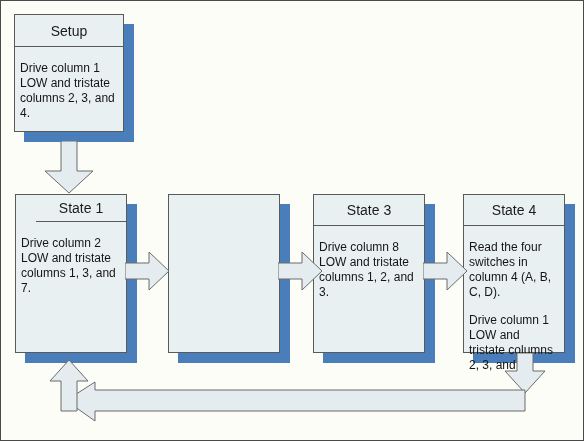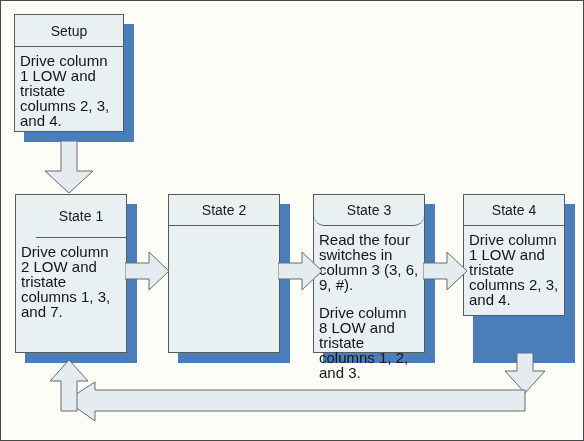--- a/index.html
+++ b/index.html
@@ -44,23 +44,24 @@
     font-size: 14px;
     color: #1b1b1b;
     line-height: 1;
     display: flex;
     align-items: center;
     justify-content: center;
   }
   .box-body {
     box-sizing: border-box;
     padding: 6px 5px 4px 5px;
-    font-size: 15px;
+    font-size: 12px;
     line-height: 15px;
     color: #151515;
+    margin-top: 8px;
   }
   .box-body p {
     margin: 0;
   }
   .box-body p + p {
     margin-top: 13px;
   }
 
   
   .arrow {
@@ -88,62 +89,61 @@
   </div>
 
   <div class="arrow" style="left:41px; top:140px;">
     <svg width="54" height="54" viewBox="0 0 54 54">
       <path d="M 19 0 L 35 0 L 35 30 L 51 30 L 27 52 L 3 30 L 19 30 Z"></path>
     </svg>
   </div>
 
   <div class="box-shadow" style="left:24px; top:203px; width:112px; height:159px;"></div>
   <div class="box" style="left:14px; top:193px; width:112px; height:159px;">
-    <div class="box-header" style="height:43px;margin-left:20px;">State 1</div>
+    <div class="box-header" style="height:27px;margin-left:20px;">State 1</div>
     <div class="box-body">
       <p>Drive column 2 LOW and tristate columns 1, 3, and 7.</p>
     </div>
   </div>
 
   <div class="arrow" style="left:124px; top:249px;">
     <svg width="46" height="42" viewBox="0 0 46 42">
       <path d="M 0 13 L 24 13 L 24 2 L 44 21 L 24 40 L 24 29 L 0 29 Z"></path>
     </svg>
   </div>
 
   <div class="box-shadow" style="left:177px; top:203px; width:112px; height:159px;"></div>
   <div class="box" style="left:167px; top:193px; width:112px; height:159px;">
-    <div class="box-header" style="height:31px;">State 2</div>
   </div>
 
   <div class="arrow" style="left:277px; top:249px;">
     <svg width="46" height="42" viewBox="0 0 46 42">
       <path d="M 0 13 L 24 13 L 24 2 L 44 21 L 24 40 L 24 29 L 0 29 Z"></path>
     </svg>
   </div>
 
   <div class="box-shadow" style="left:322px; top:203px; width:112px; height:159px;"></div>
   <div class="box" style="left:312px; top:193px; width:112px; height:159px;">
-    <div class="box-header" style="height:31px;border-radius:10px;">State 3</div>
+    <div class="box-header" style="height:31px;">State 3</div>
     <div class="box-body">
-      <p>Read the four switches in column 3 (3, 6, 9, #).</p>
       <p>Drive column 8 LOW and tristate columns 1, 2, and 3.</p>
     </div>
   </div>
 
   <div class="arrow" style="left:422px; top:249px;">
     <svg width="46" height="42" viewBox="0 0 46 42">
       <path d="M 0 13 L 24 13 L 24 2 L 44 21 L 24 40 L 24 29 L 0 29 Z"></path>
     </svg>
   </div>
 
   <div class="box-shadow" style="left:472px; top:203px; width:102px; height:159px;"></div>
-  <div class="box" style="left:462px; top:193px; width:102px; height:122px;">
+  <div class="box" style="left:462px; top:193px; width:102px; height:159px;">
     <div class="box-header" style="height:31px;">State 4</div>
     <div class="box-body">
+      <p>Read the four switches in column 4 (A, B, C, D).</p>
       <p>Drive column 1 LOW and tristate columns 2, 3, and 4.</p>
     </div>
   </div>
 
   <div class="arrow" style="left:497px; top:352px;">
     <svg width="54" height="42" viewBox="0 0 54 42">
       <path d="M 9 0 L 25 0 L 25 18 L 37 18 L 17 40 L -3 18 L 9 18 Z" transform="translate(10,0)"></path>
     </svg>
   </div>
 

